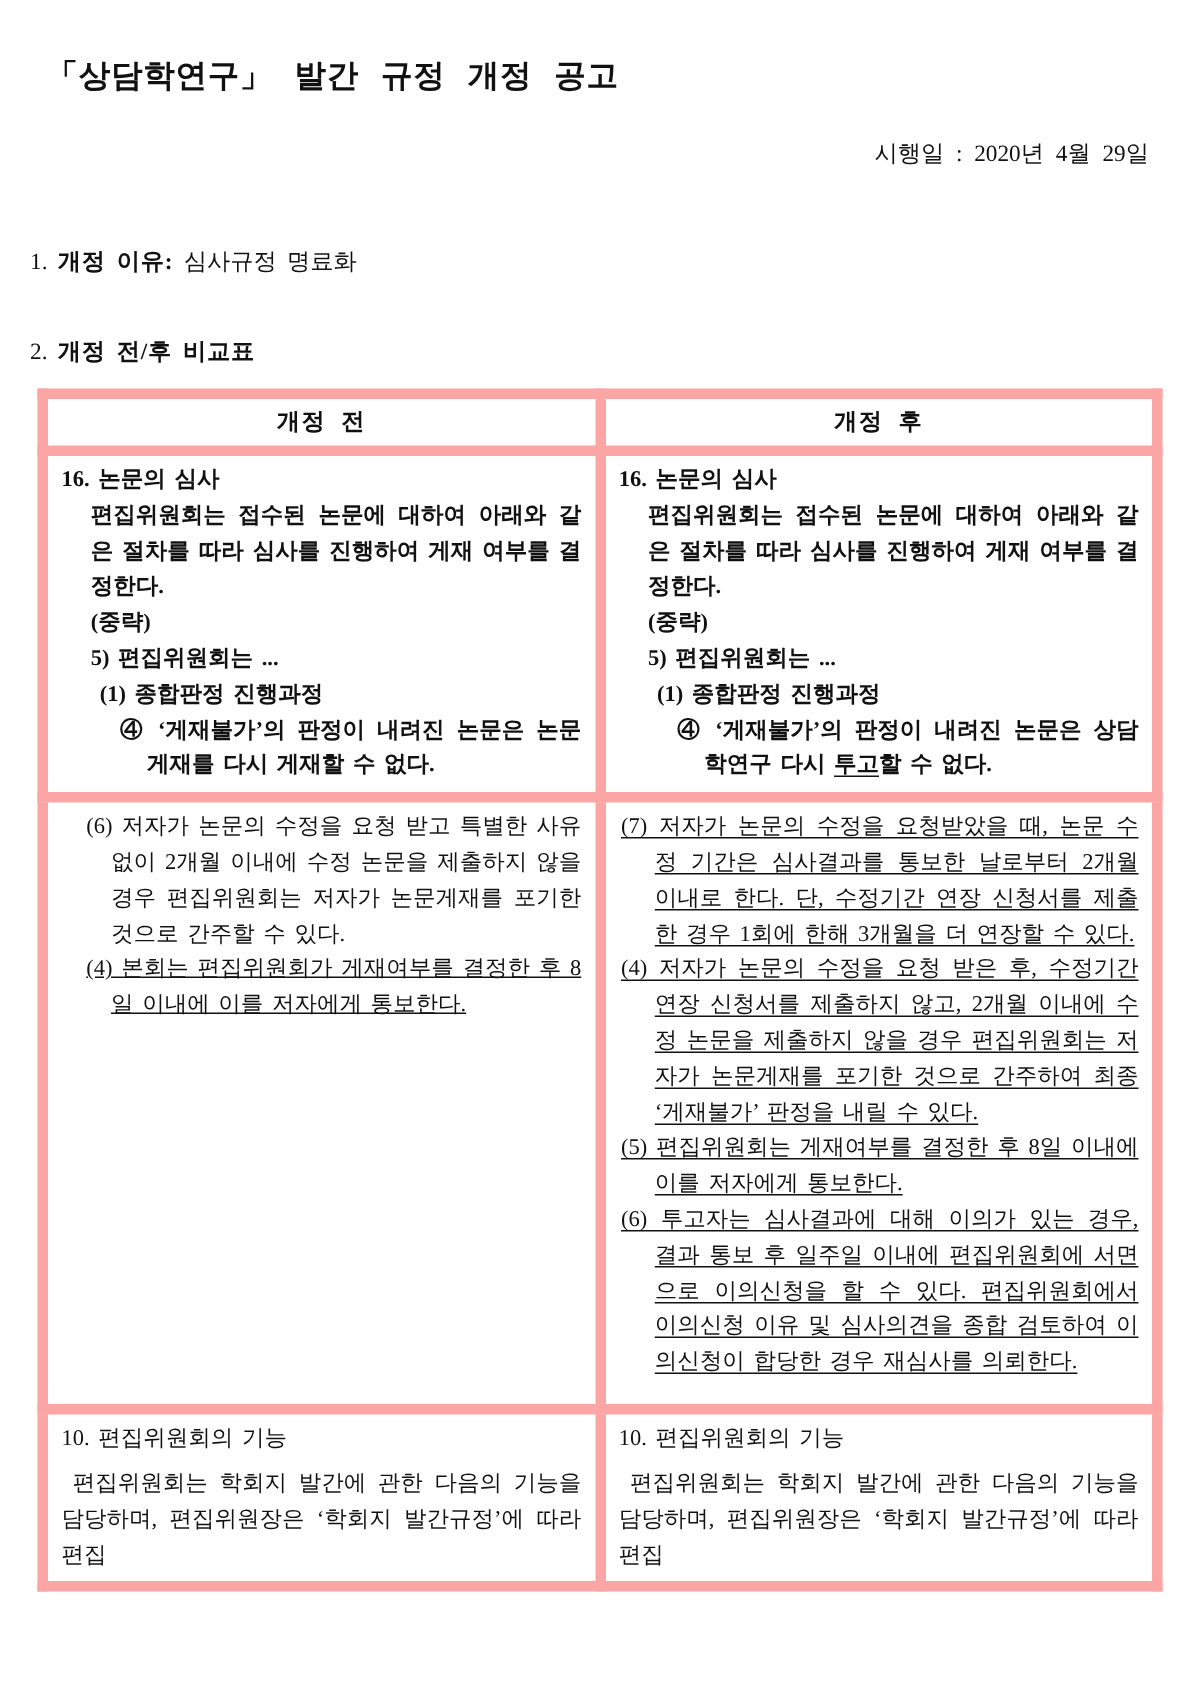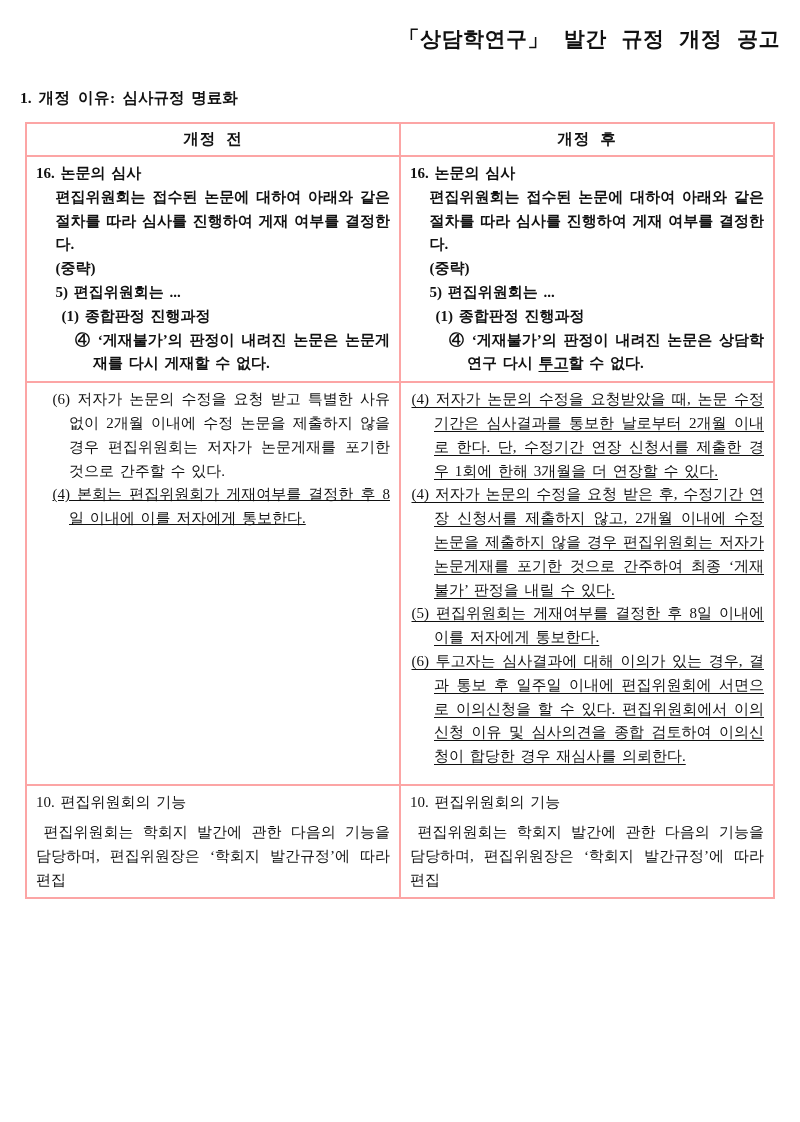--- a/index.html
+++ b/index.html
@@ -2,39 +2,39 @@
 <html lang="ko"><head>
 <meta charset="utf-8">
 <style>
   html,body{margin:0;padding:0;}
   body{
     width:800px;height:1122px;overflow:hidden;background:#ffffff;color:#111;
     font-family:"Liberation Serif","DejaVu Serif",serif;
   }
   .page{padding:24px 20px 0 20px;box-sizing:border-box;width:800px;height:1122px;}
   .title{
-    margin:0;text-align:right;font-size:21px;font-weight:700;
+    margin:11px;text-align:left;font-size:21px;font-weight:700;
     letter-spacing:0.5px;word-spacing:9px;line-height:30px;
   }
   .intro{
     margin:72px 0 0 0;font-size:15.5px;line-height:37px;
     text-align:justify;word-break:break-all;word-spacing:4px;
   }
   .effective{
     margin:26px 14px 0 0;text-align:right;font-size:15.5px;word-spacing:4px;line-height:24px;
   }
   .section{font-size:15.5px;line-height:24px;word-spacing:3px;}
-  .sec1{margin:32px 0 0 0;font-weight:bold;}
+  .sec1{margin:48px 0 0 0;}
   .sec2{margin:36px 0 0 0;}
   .section b{letter-spacing:0.5px;}
   table.cmp{
     border-collapse:collapse;table-layout:fixed;width:750px;
     margin:12px 0 0 5px;border:2px solid #333;
   }
-  table.cmp th,table.cmp td{border:2px solid #fca5a5;}
+  table.cmp th,table.cmp td{border:7px solid #fca5a5;}
   table.cmp th{
     height:31px;font-size:15.5px;font-weight:700;text-align:center;
     word-spacing:5px;letter-spacing:1px;padding:0;
   }
   table.cmp td{
     vertical-align:top;padding:5px 9px;font-size:15px;line-height:23.8px;
     box-sizing:content-box;
   }
   td.vmid{vertical-align:middle;}
   tr.row-0 td{height:203px;font-weight:bold;}
@@ -44,23 +44,25 @@
   .ul{text-decoration:underline;text-underline-offset:3px;text-decoration-thickness:1px;}
 </style>
 </head>
 <body>
 
 <div class="page">
 
   <h1 class="title">「상담학연구」 발간 규정 개정 공고</h1>
 
 
+  <p class="effective">시행일 : 2020년 4월 29일</p>
 
   <p class="section sec1"><span>1.</span> <b>개정 이유:</b> <span>심사규정 명료화</span></p>
 
+  <p class="section sec2"><span>2.</span> <b>개정 전/후 비교표</b></p>
 
   <table class="cmp">
     <thead>
       <tr>
         <th>개정 전</th>
         <th>개정 후</th>
       </tr>
     </thead>
     <tbody id="tbody">
         <tr class="row-0">
@@ -80,21 +82,21 @@
             <div class="para" style="padding-left: 1.7em;"><span>(1) 종합판정 진행과정</span></div>
             <div class="para" style="padding-left: 3.8em; text-indent: -1.2em;"><span>④ ‘게재불가’의 판정이 내려진 논문은 상담학연구 다시 </span><span class="ul">투고</span><span>할 수 없다.</span></div>
           </td>
         </tr>
         <tr class="row-1">
           <td class="vmid">
             <div class="para" style="padding-left: 2.2em; text-indent: -1.1em;"><span>(6) 저자가 논문의 수정을 요청 받고 특별한 사유 없이 2개월 이내에 수정 논문을 제출하지 않을 경우 편집위원회는 저자가 논문게재를 포기한 것으로 간주할 수 있다.</span></div>
             <div class="para" style="padding-left: 2.2em; text-indent: -1.1em; text-decoration: underline;"><span>(4) 본회는 편집위원회가 게재여부를 결정한 후 8일 이내에 이를 저자에게 통보한다.</span></div>
           </td>
           <td>
-            <div class="para" style="padding-left: 1.6em; text-indent: -1.5em;"><span class="ul">(4) 저자가 논문의 수정을 요청받았을 때, 논문 수정 기간은 심사결과를 통보한 날로부터 2개월 이내로 한다. 단, 수정기간 연장 신청서를 제출한 경우 1회에 한해 3개월을 더 연장할 수 있다.</span></div>
+            <div class="para" style="padding-left: 1.6em; text-indent: -1.5em;"><span class="ul">(7) 저자가 논문의 수정을 요청받았을 때, 논문 수정 기간은 심사결과를 통보한 날로부터 2개월 이내로 한다. 단, 수정기간 연장 신청서를 제출한 경우 1회에 한해 3개월을 더 연장할 수 있다.</span></div>
             <div class="para" style="padding-left: 1.6em; text-indent: -1.5em;"><span class="ul">(4) 저자가 논문의 수정을 요청 받은 후, 수정기간 연장 신청서를 제출하지 않고, 2개월 이내에 수정 논문을 제출하지 않을 경우 편집위원회는 저자가 논문게재를 포기한 것으로 간주하여 최종 ‘게재불가’ 판정을 내릴 수 있다.</span></div>
             <div class="para" style="padding-left: 1.6em; text-indent: -1.5em;"><span class="ul">(5) 편집위원회는 게재여부를 결정한 후 8일 이내에 이를 저자에게 통보한다.</span></div>
             <div class="para" style="padding-left: 1.6em; text-indent: -1.5em;"><span class="ul">(6) 투고자는 심사결과에 대해 이의가 있는 경우, 결과 통보 후 일주일 이내에 편집위원회에 서면으로 이의신청을 할 수 있다. 편집위원회에서 이의신청 이유 및 심사의견을 종합 검토하여 이의신청이 합당한 경우 재심사를 의뢰한다.</span></div>
           </td>
         </tr>
         <tr class="row-2">
           <td>
             <div class="para"><span>10. 편집위원회의 기능</span></div>
             <div class="para" style="text-indent: 0.5em; margin-top: 6px;"><span>편집위원회는 학회지 발간에 관한 다음의 기능을 담당하며, 편집위원장은 ‘학회지 발간규정’에 따라 편집</span></div>
           </td>

